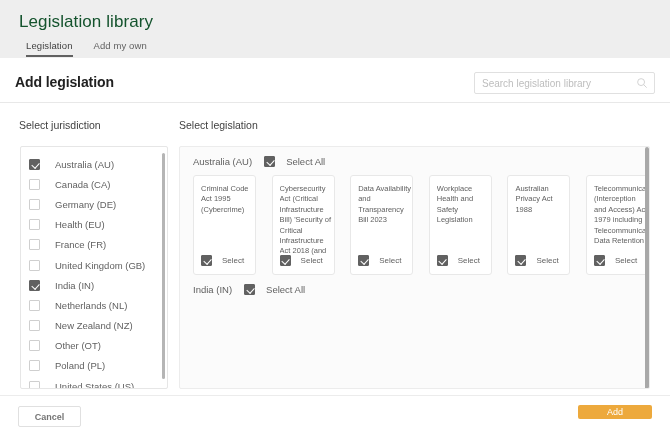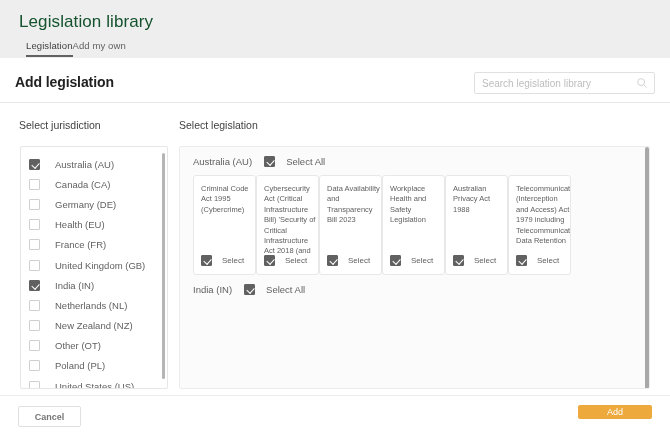--- a/index.html
+++ b/index.html
@@ -14,21 +14,21 @@
   
   .header {
     position: absolute; left: 0; top: 0; width: 670px; height: 58px;
     background: #eeeeee;
   }
   .header-title {
     position: absolute; left: 19px; top: 12px;
     font-size: 17px; color: #14532d; font-weight: 400;
     letter-spacing: .1px;
   }
-  .tabs { position: absolute; left: 26px; top: 40px; display: flex; }
+  .tabs { position: absolute; left: 26px; top: 40px; display: flex; gap: 21px; }
   .tab {
     font-size: 9.5px; color: #616161; padding-bottom: 4px;
     cursor: pointer; letter-spacing: .1px; white-space: nowrap;
   }
   .tab.active { color: #424242; border-bottom: 2px solid #616161; }
 
   
   .subhead {
     position: absolute; left: 0; top: 58px; width: 670px; height: 45px;
     background: #fff; border-bottom: 1px solid #e8e8e8;
@@ -108,21 +108,21 @@
   .group { padding: 0; }
   .group-head {
     display: flex; align-items: center; height: 28px; padding-left: 13px;
   }
   .group-name {
     font-size: 9.5px; color: #616161; margin-right: 12px; white-space: nowrap;
   }
   .group-selectall {
     font-size: 9.5px; color: #616161; margin-left: 11px; white-space: nowrap;
   }
-  .cards { display: flex; gap: 0; padding-left: 13px; }
+  .cards { display: flex; gap: 0; padding-left: 13px; justify-content: space-between; }
   .card {
     width: 63px; height: 100px; background: #fff;
     border: 1px solid #e8e8e8; border-radius: 3px;
     position: relative; overflow: hidden; flex: 0 0 auto;
   }
   .card-title {
     position: absolute; left: 7px; top: 8px; width: 54px;
     font-size: 7.5px; line-height: 10.4px; color: #616161;
     overflow: hidden; word-break: normal;
   }

